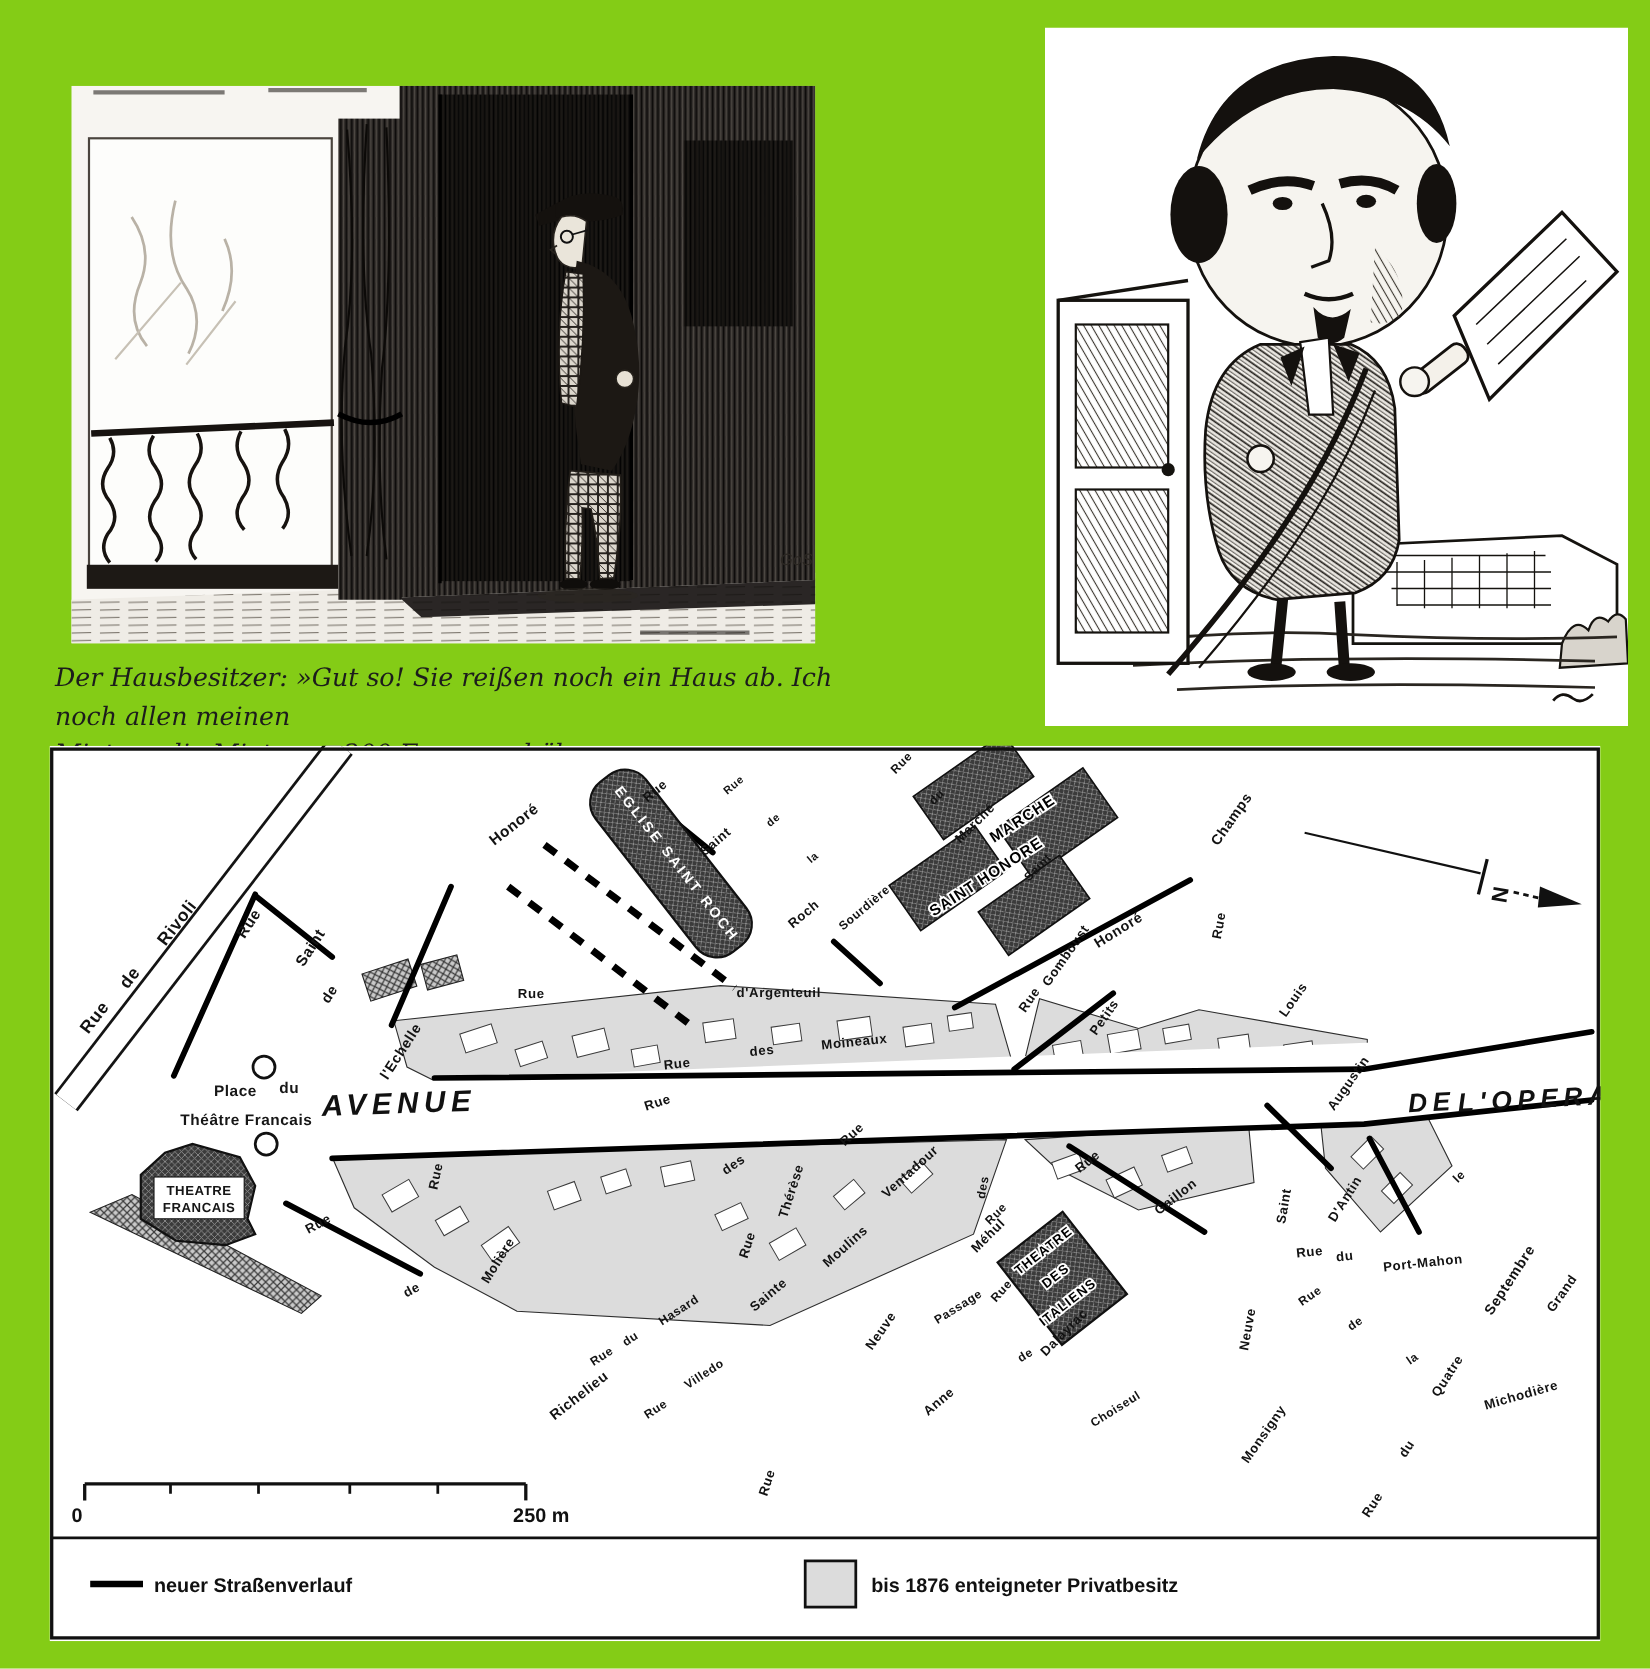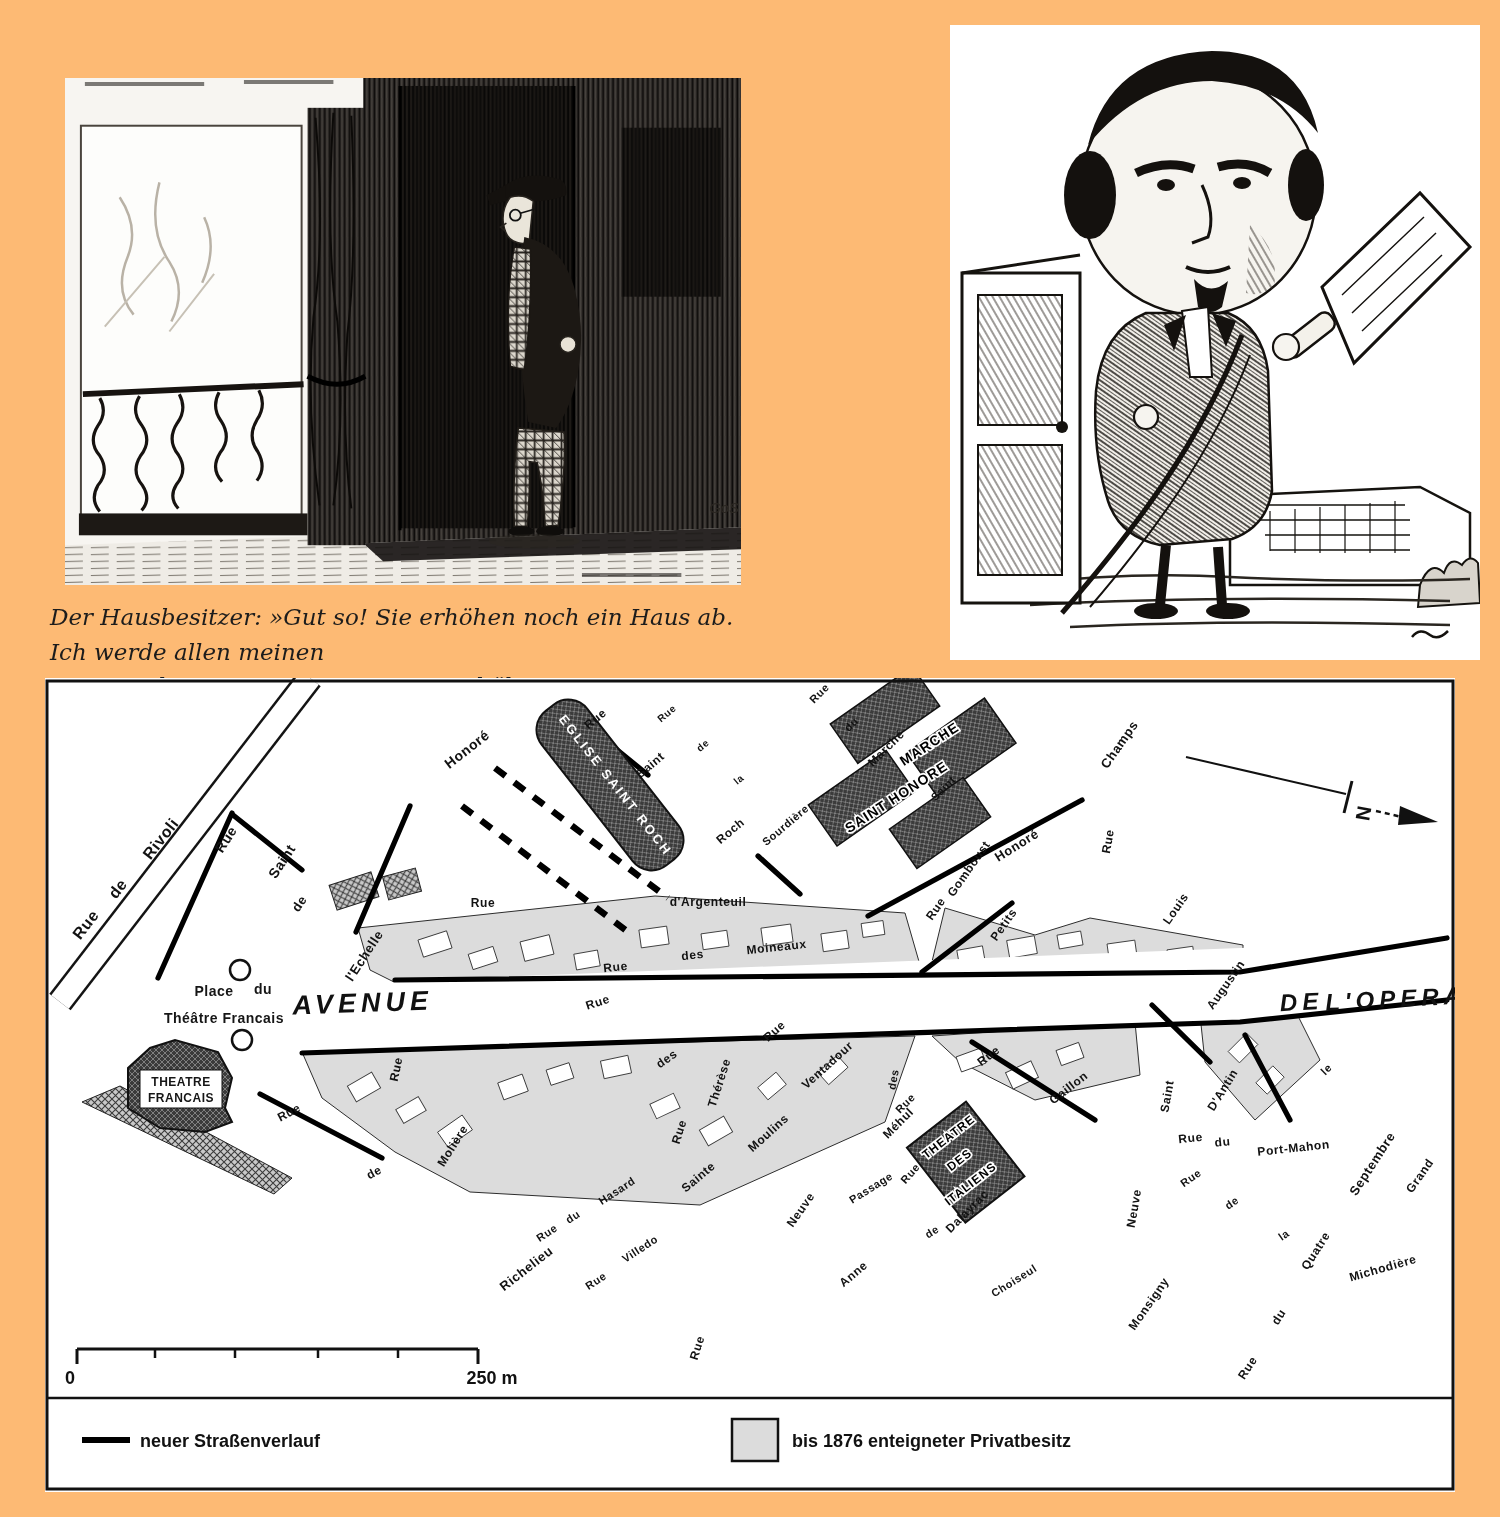--- a/index.html
+++ b/index.html
@@ -1,16 +1,16 @@
 <!DOCTYPE html>
 <html><head>
 <meta charset="utf-8">
 <style>
   html,body{margin:0;padding:0;background:#fff;}
-  #page{position:relative;width:1500px;height:1517px;background:#fdba74;overflow:hidden;
+  #page{position:relative;width:1500px;height:1517px;background:#84cc16;overflow:hidden;
         font-family:"Liberation Sans",sans-serif;}
   #litho-left{position:absolute;left:63px;top:78px;width:680px;height:507px;}
   #carica-right{position:absolute;left:950px;top:25px;width:530px;height:635px;}
   #caption{position:absolute;left:50px;top:600px;width:720px;
            font-family:"DejaVu Serif","Liberation Serif",serif;font-style:italic;
            font-size:23px;line-height:1.5;color:#1c1c1c;}
   svg text{font-family:"Liberation Sans",sans-serif;}
   .ml-plain{fill:#121212;font-weight:700;letter-spacing:.6px;}
   .ml-halo{fill:#000;font-weight:700;stroke:#fff;stroke-width:3.4px;paint-order:stroke;letter-spacing:1px;}
   .ml-white{fill:#fff;font-weight:700;letter-spacing:2.5px;}
@@ -151,21 +151,21 @@
       <path d="M300,330 C262,430 200,512 140,582" stroke="#14110e" stroke-width="2" fill="none"></path>
       <circle cx="196" cy="392" r="12" fill="#f6f4ef" stroke="#14110e" stroke-width="2.2"></circle>
       <path d="M216,520 l-6,60 M268,522 l4,58" stroke="#14110e" stroke-width="10"></path>
       <ellipse cx="206" cy="586" rx="22" ry="8" fill="#14110e"></ellipse>
       <ellipse cx="278" cy="586" rx="22" ry="8" fill="#14110e"></ellipse>
     </g>
     <path d="M462,612 q8,-10 18,-2 q8,6 18,-4" stroke="#14110e" stroke-width="2.5" fill="none"></path>
   </svg>
 
   <div id="caption">
-    <div>Der Hausbesitzer: »Gut so! Sie erhöhen noch ein Haus ab. Ich werde allen meinen</div>
+    <div>Der Hausbesitzer: »Gut so! Sie reißen noch ein Haus ab. Ich noch allen meinen</div>
     <div>Mietern die Miete um 200 Francs erhöhen.«</div>
   </div>
 
   <svg id="map-svg" viewBox="45 678 1410 814" style="position:absolute;left:45px;top:678px;width:1410px;height:814px;">
     <defs>
       <pattern id="xh" width="6" height="6" patternUnits="userSpaceOnUse">
         <rect width="6" height="6" fill="#3b3b3b"></rect>
         <path d="M0,0 L6,6 M6,0 L0,6" stroke="#909090" stroke-width="0.8"></path>
       </pattern>
       <pattern id="sliver" width="7" height="7" patternUnits="userSpaceOnUse">

